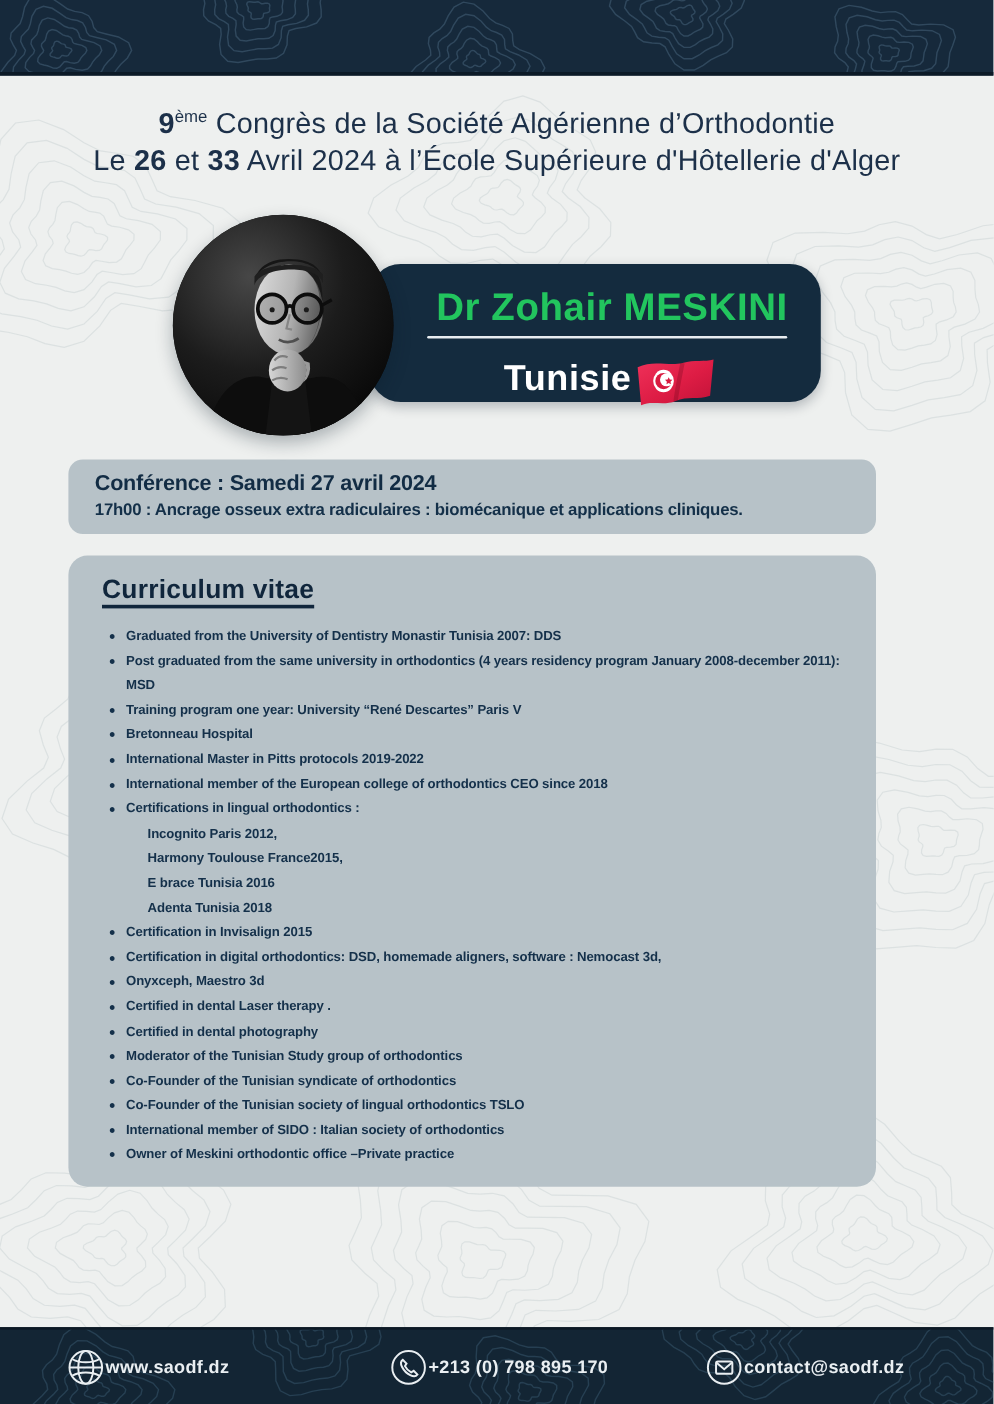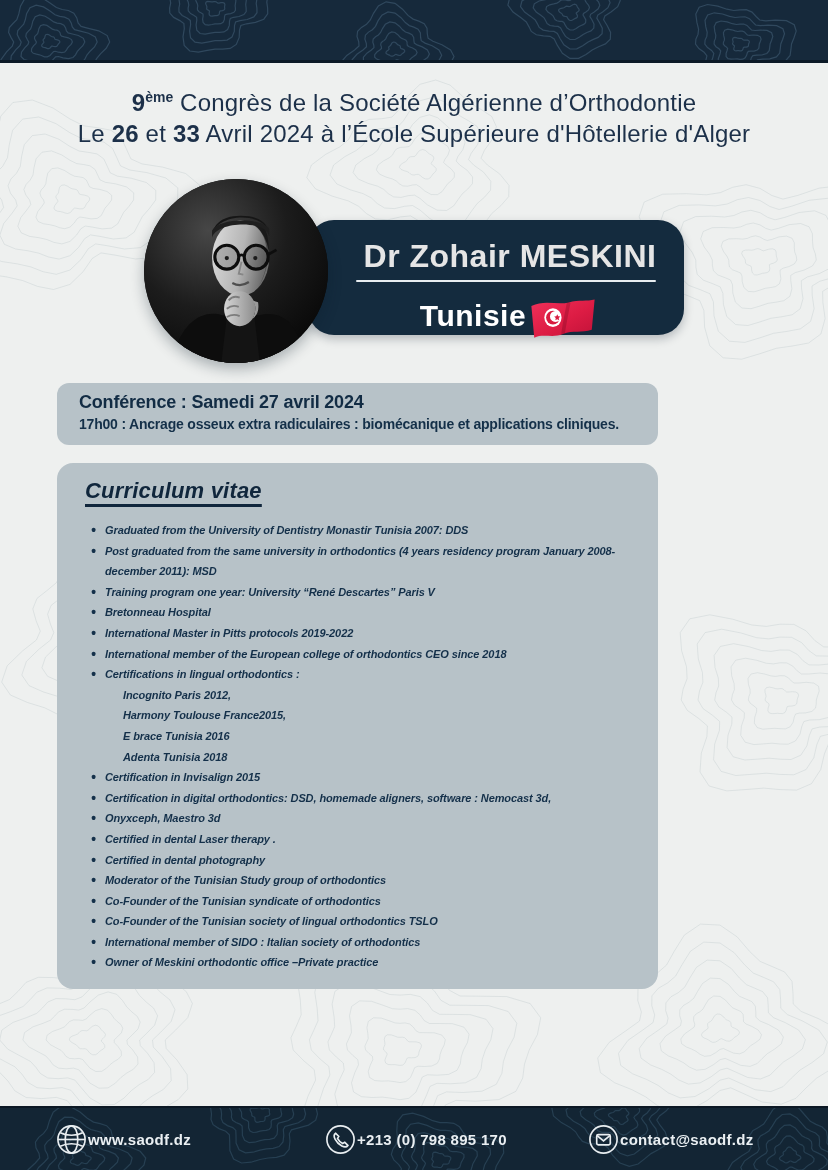--- a/index.html
+++ b/index.html
@@ -21,57 +21,57 @@
   }
   .top-band svg,.footer svg.band-topo{position:absolute;inset:0;}
 
   
   .title-block{
     position:absolute;top:82px;left:0;width:828px;z-index:2;
     text-align:center;color:var(--text-navy,#1c3049);
     font-size:24px;line-height:31px;letter-spacing:.2px;
   }
   .title-block b{font-weight:700;}
-  .title-block sup{font-size:14px;font-weight:700;vertical-align:9px;letter-spacing:0;}
+  .title-block sup{font-size:14px;font-weight:400;vertical-align:9px;letter-spacing:0;}
 
   
   .name-card{
     position:absolute;left:308px;top:220px;width:376px;height:115px;
     background:var(--card-navy,#142b3e);border-radius:26px;z-index:2;
     box-shadow:0 4px 10px rgba(10,25,40,.25);
   }
   .speaker-name{
     position:absolute;left:44px;right:16px;top:18px;text-align:center;
-    color:#e5e5e5;font-size:32px;font-weight:700;letter-spacing:.5px;white-space:nowrap;
+    color:#22c55e;font-size:32px;font-weight:700;letter-spacing:.5px;white-space:nowrap;
   }
   .name-divider{
     position:absolute;left:48px;top:60px;width:300px;height:2px;background:#e8edf0;border-radius:2px;
   }
   .speaker-country{
     position:absolute;left:44px;right:16px;top:70px;text-align:center;
     color:#fff;font-size:30px;font-weight:700;letter-spacing:.5px;
     display:flex;align-items:center;justify-content:center;gap:0;
   }
   .flag{width:74px;height:46px;margin-top:6px;flex:0 0 auto;}
   .photo-circle{
     position:absolute;left:144px;top:179px;width:184px;height:184px;border-radius:50%;
     overflow:hidden;z-index:3;background:#0a0a0a;box-shadow:0 6px 14px rgba(10,25,40,.3);
   }
   .photo-circle svg{display:block;width:100%;height:100%;}
 
   
   .panel{
-    position:absolute;left:57px;width:601px;background:var(--panel-grey,#b7c2c8);
+    position:absolute;left:57px;width:673px;background:var(--panel-grey,#b7c2c8);
     border-radius:12px;z-index:2;color:var(--text-navy,#14304a);box-sizing:border-box;
   }
   .conf-panel{top:383px;height:62px;padding:9px 22px;}
   .conf-title{font-size:18px;font-weight:700;letter-spacing:-.2px;color:#122c44;}
   .conf-detail{font-size:14px;font-weight:700;letter-spacing:-.2px;margin-top:3px;color:#143049;}
 
-  .cv-panel{top:463px;height:526px;border-radius:16px;padding:15px 26px;font-style:italic;}
+  .cv-panel{top:463px;height:526px;border-radius:16px;padding:15px 26px;}
   .cv-heading{
     display:inline-block;font-size:22px;font-weight:700;color:#10263c;
     text-decoration:underline;text-decoration-thickness:2.5px;text-underline-offset:6px;
     margin-left:2px;letter-spacing:.2px;
   }
   ul.cv-list{list-style:none;margin:16px 0 0 0;padding:0 0 0 22px;}
   ul.cv-list li{
     position:relative;font-size:11px;font-weight:700;letter-spacing:-.1px;
     line-height:20.6px;color:#14304a;
   }

